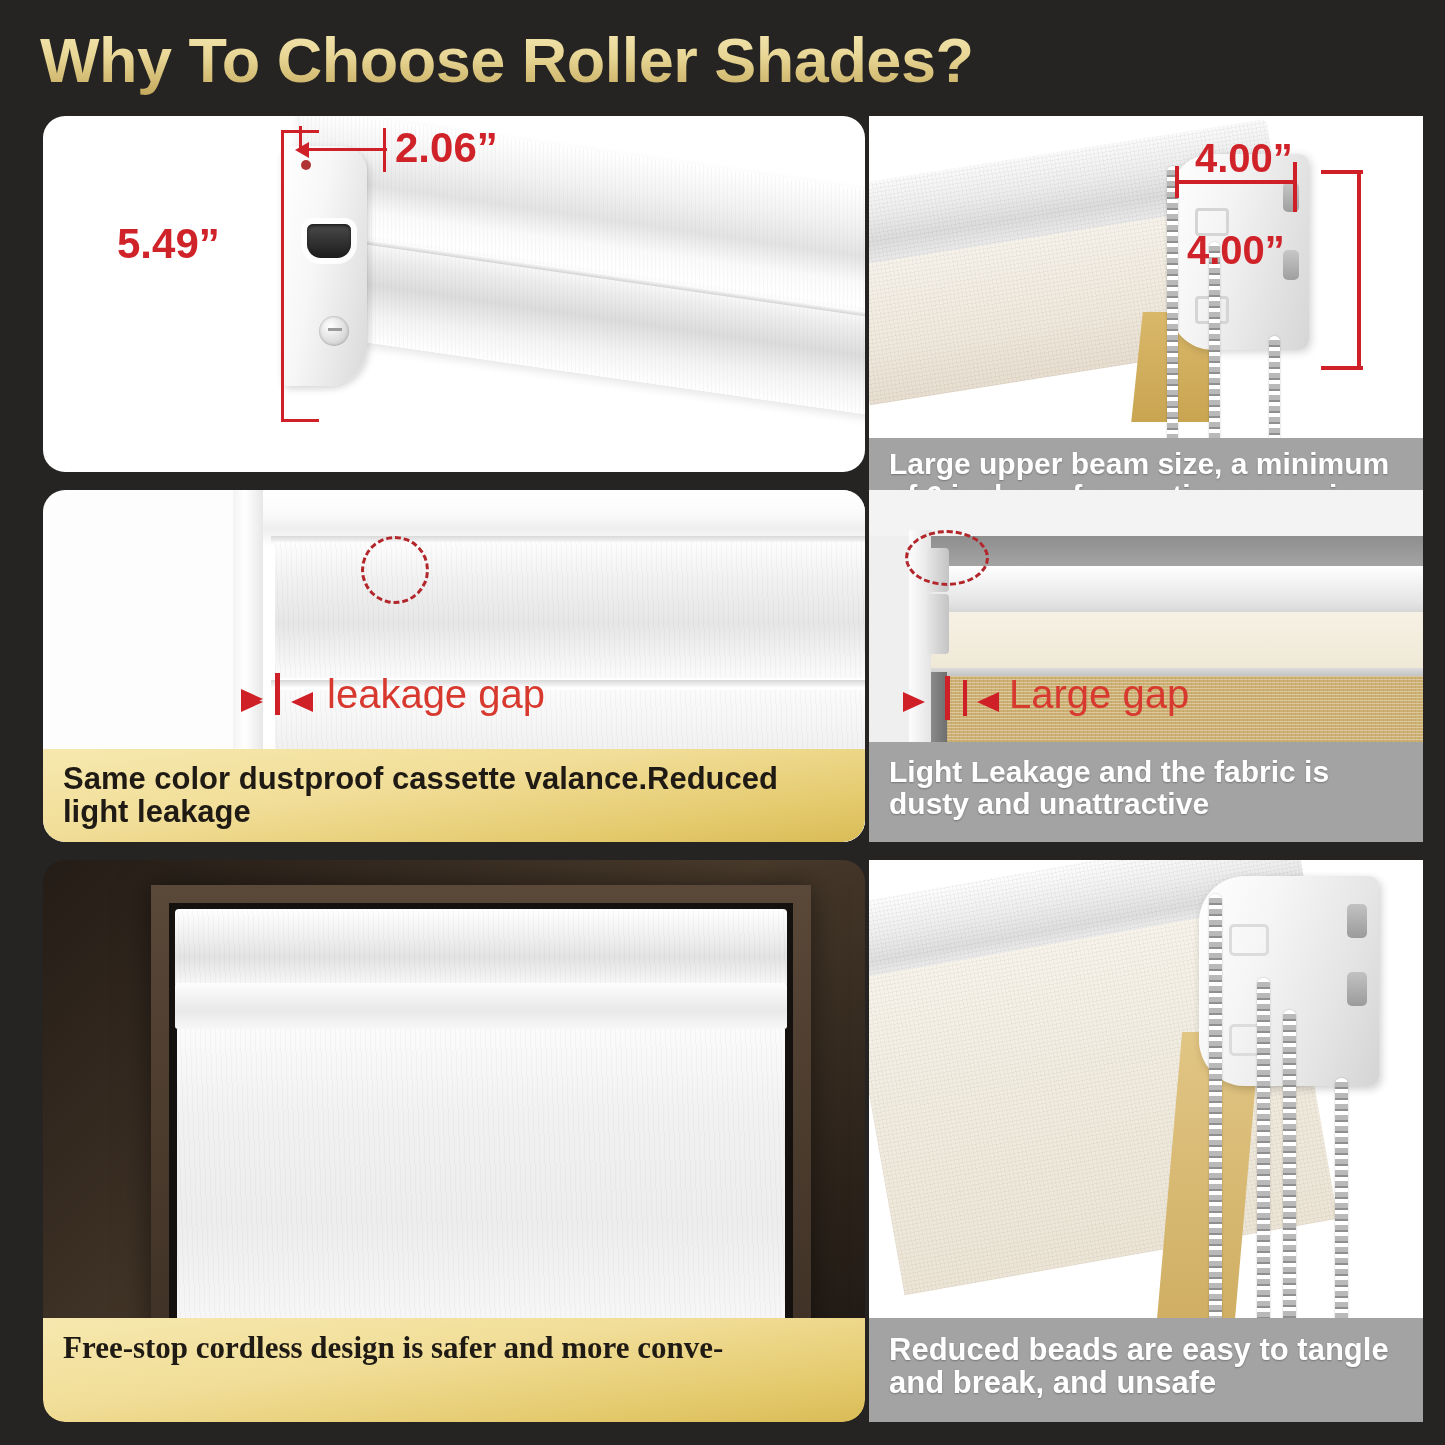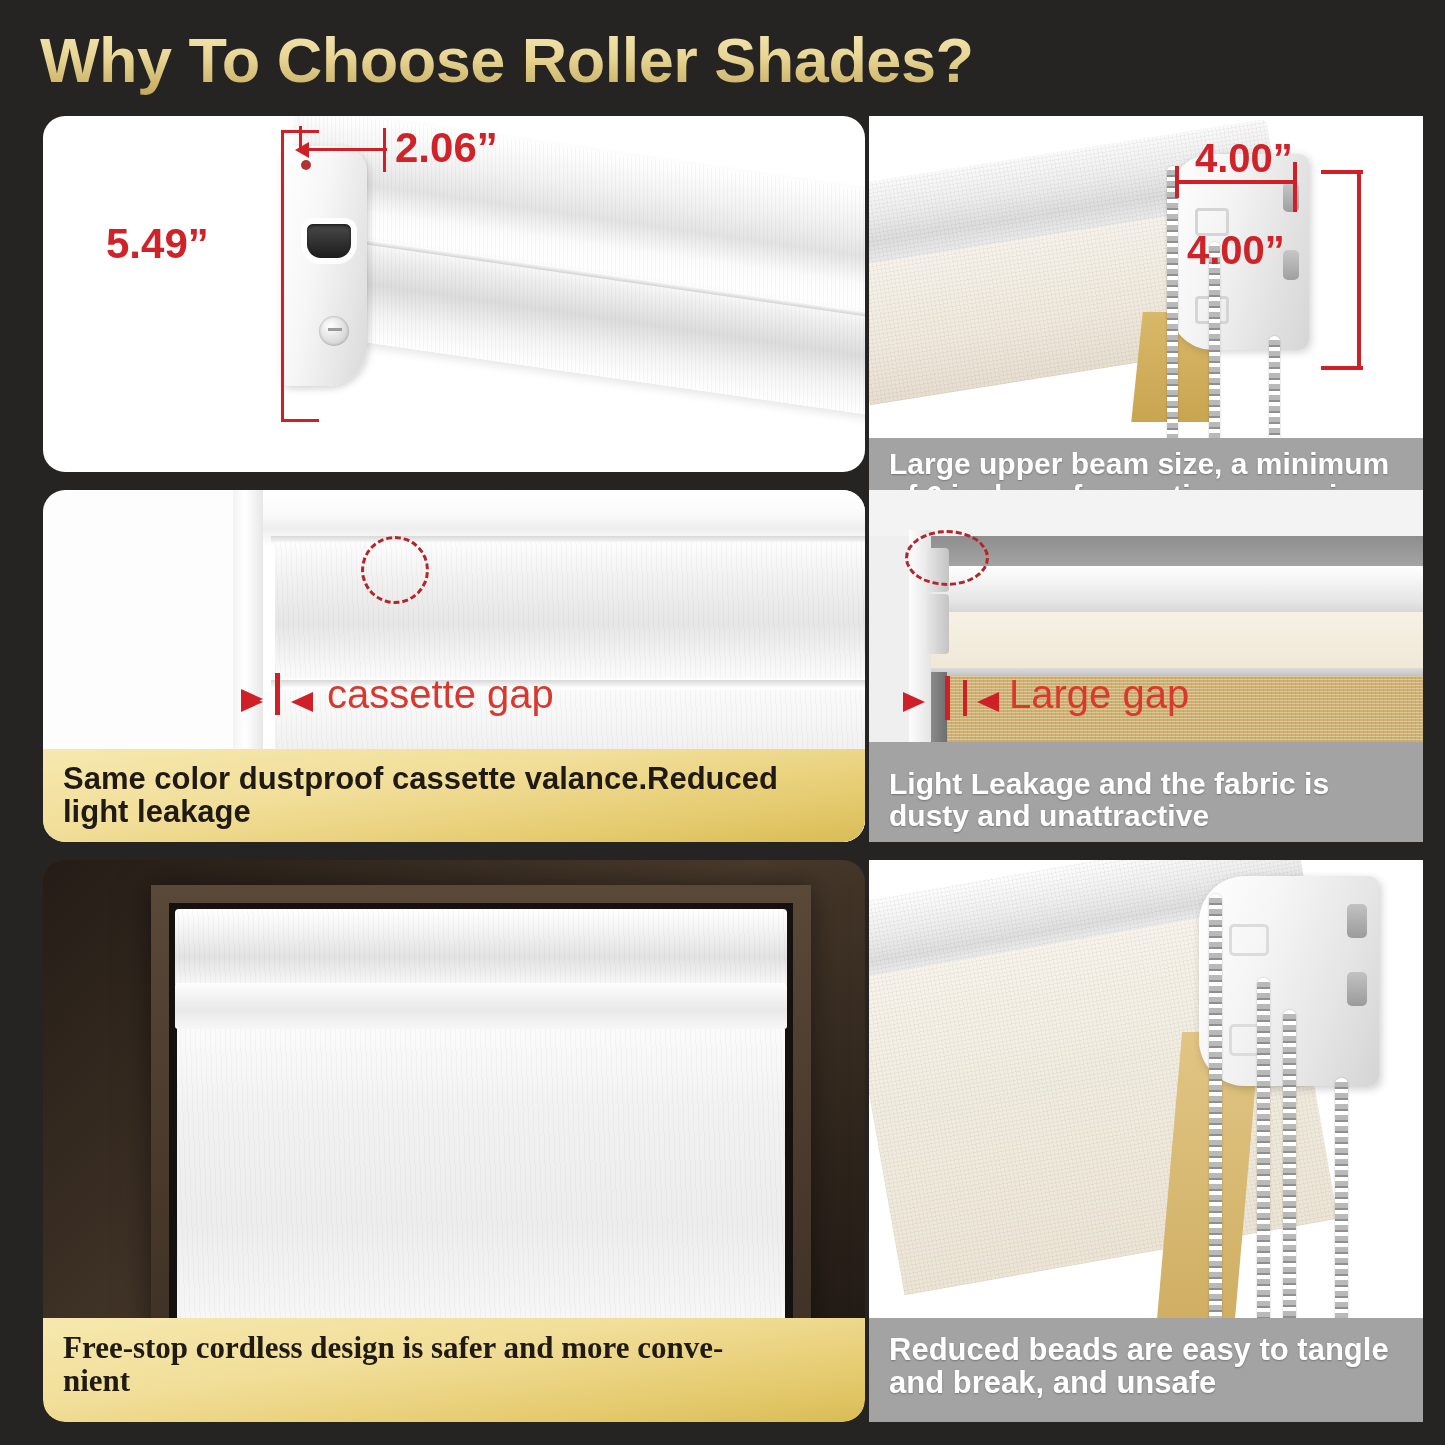--- a/index.html
+++ b/index.html
@@ -279,21 +279,21 @@
 
       <div class="tick" style="left:256px; top:10px; width:3px; height:26px;"></div>
       <div class="tick" style="left:340px; top:12px; width:3px; height:44px;"></div>
       <div class="dimline" style="left:256px; top:32px; width:88px; height:3px;"></div>
       <div class="arrowL" style="left:252px; top:26px;"></div>
       <div class="dimtxt" style="left:352px; top:8px; font-size:42px;">2.06”</div>
 
       <div class="dimline" style="left:238px; top:14px; width:3px; height:292px;"></div>
       <div class="tick" style="left:238px; top:14px; width:38px; height:3px;"></div>
       <div class="tick" style="left:238px; top:303px; width:38px; height:3px;"></div>
-      <div class="dimtxt" style="left:63px; top:104px; font-size:42px;">5.49”</div>
+      <div class="dimtxt" style="left:74px; top:104px; font-size:42px;">5.49”</div>
     </div>
 
   </div>
 
   <div class="panel right" style="left:869px; top:116px; width:554px; height:432px;">
     <div class="p-img">
       <div class="r1r-bg"></div>
 
       <div class="beam-tube">
         <div class="weave"></div>
@@ -344,21 +344,21 @@
       <div class="shade-bot">
         <div class="fabtex"></div>
       </div>
 
       <div class="dashcircle" style="left:318px; top:46px; width:68px; height:68px;"></div>
 
       <div class="gaparrowL" style="left:198px; top:699px; top:199px;"></div>
       <div class="gaparrowL" style="left:198px; top:202px;"></div>
       <div class="gapbar" style="left:232px; top:183px; height:42px;"></div>
       <div class="gaparrowR" style="left:248px; top:202px;"></div>
-      <div class="gaptxt" style="left:284px; top:182px; font-size:40px;">cassette gap</div>
+      <div class="gaptxt" style="left:284px; top:182px; font-size:40px;">leakage gap</div>
     </div>
 
     <div class="cap gold" style="height:93px; font-size:31px;">
       <span>Same color dustproof cassette valance.Reduced light leakage</span>
     </div>
   </div>
 
   <div class="panel right" style="left:869px; top:490px; width:554px; height:352px;">
     <div class="p-img">
       <div class="r2r-bg"></div>
@@ -375,21 +375,21 @@
 
       <div class="dashcircle" style="left:36px; top:40px; width:84px; height:56px;"></div>
 
       <div class="gaparrowL" style="left:34px; top:202px;"></div>
       <div class="gapbar" style="left:76px; top:186px; height:44px;"></div>
       <div class="gapbar" style="left:94px; top:190px; height:36px; width:4px;"></div>
       <div class="gaparrowR" style="left:108px; top:202px;"></div>
       <div class="gaptxt" style="left:140px; top:182px; font-size:40px;">Large gap</div>
     </div>
 
-    <div class="cap gray" style="height:100px; font-size:30px; padding-top:26px;">
+    <div class="cap gray" style="height:100px; font-size:30px; padding-top:14px;">
       <span>Light Leakage and the fabric is dusty and unattractive</span>
     </div>
   </div>
 
   <div class="panel left" style="left:22px; top:860px; width:822px; height:562px;">
     <div class="p-img">
       <div class="room"></div>
       <div class="win-out">
         <div class="win-in">
 
@@ -411,21 +411,20 @@
             <div class="fabtex"></div>
           </div>
           <div class="sh-hem"></div>
           <div class="brandtag"></div>
         </div>
       </div>
     </div>
 
     <div class="cap gold" style="height:104px; font-size:31px; display:block;font-family:Liberation Serif, serif;">
       <span>Free-stop cordless design is safer and more conve-</span>
-      <span>nient</span>
     </div>
   </div>
 
   <div class="panel right" style="left:869px; top:860px; width:554px; height:562px;">
     <div class="p-img">
       <div class="r3r-bg"></div>
 
       <div class="r3-tube">
         <div class="weave"></div>
       </div>

